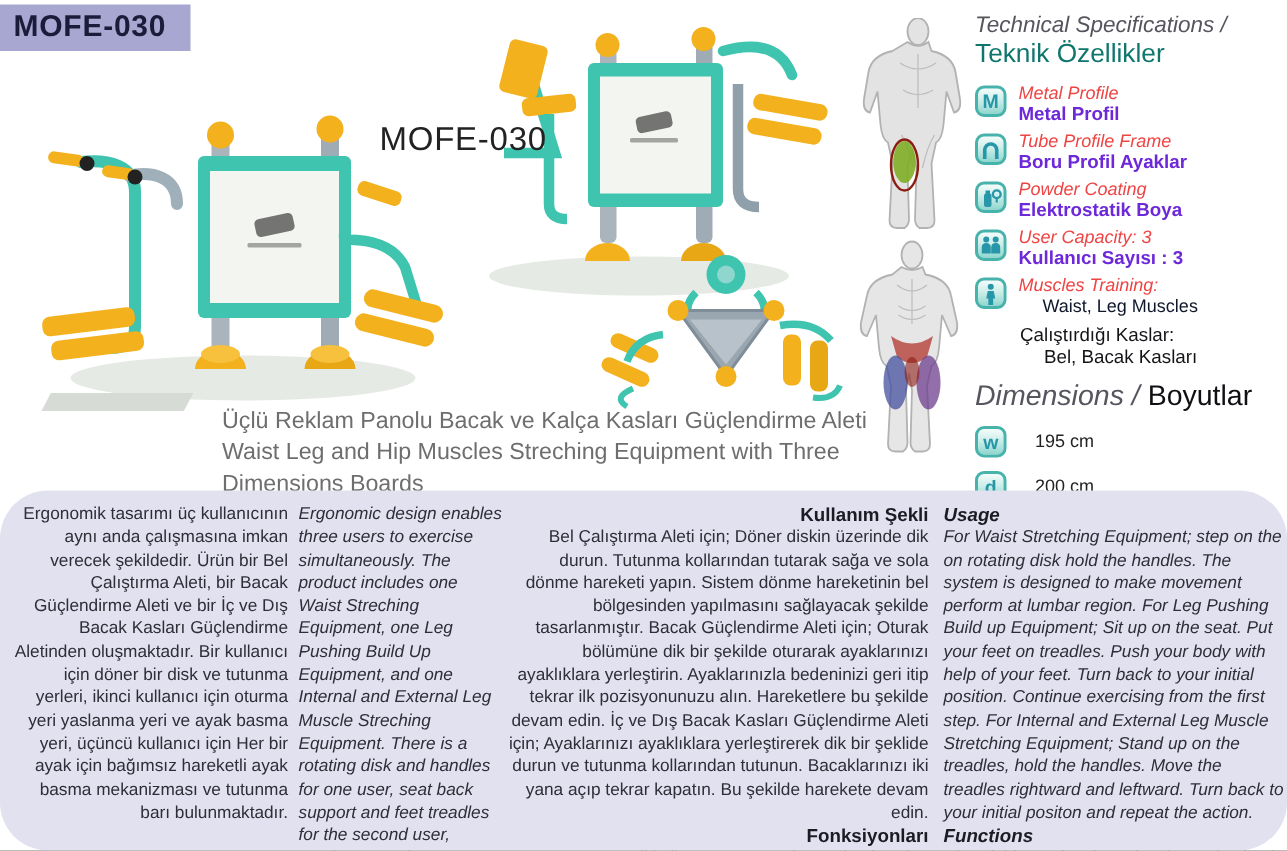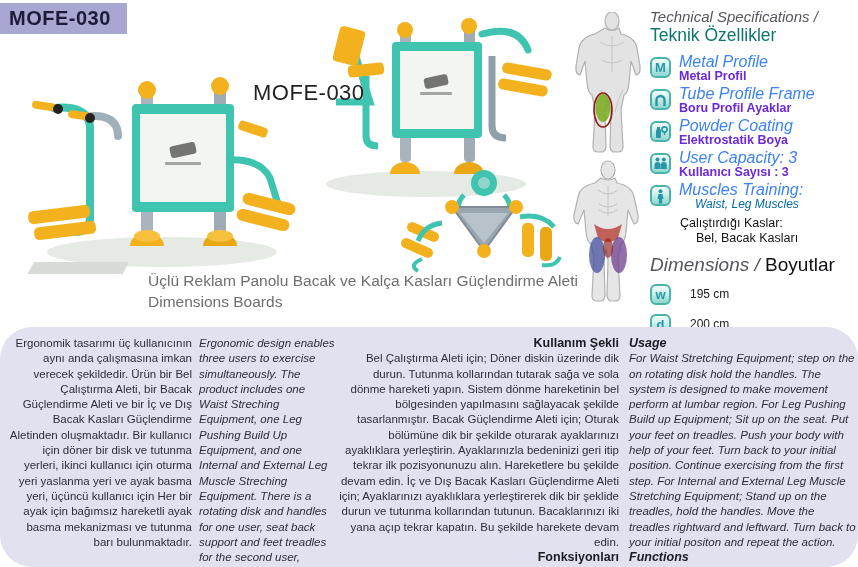--- a/index.html
+++ b/index.html
@@ -25,23 +25,23 @@
   .tech-title-en { font-style:italic; font-size:15px; color:#55555e; }
   .tech-title-tr { font-size:17.5px; color:#0f766e; margin-bottom:9px; }
   .spec-item { display:flex; align-items:flex-start; margin-bottom:3px; }
   .spec-icon {
     width:21px; height:21px; border:2px solid #47b3ab; border-radius:6px;
     background:linear-gradient(180deg,#f4fcfb 0%,#cdeeea 45%,#8fd6cf 100%);
     color:#2796a8; font-weight:bold; font-size:13px; text-align:center;
     line-height:18px; margin-right:8px; flex:0 0 auto; margin-top:2px;
   }
   .spec-icon svg { display:block; margin:2px auto 0; }
-  .spec-text .en { font-style:italic; font-size:16px; color:#3b82f6; line-height:14px; }
+  .spec-text .en { font-style:italic; font-size:12px; color:#ef4444; line-height:14px; }
   .spec-text .tr { font-size:12.5px; font-weight:bold; color:#6d28d9; line-height:15px; }
-  .spec-text .en2 { font-style:italic; font-size:12px; color:#0369a1; line-height:14px; padding-left:16px; }
+  .spec-text .en2 { font-size:12px; color:#0f172a; line-height:14px; padding-left:16px; }
   .muscles-tr { font-size:12.5px; color:#141418; line-height:15px; margin:5px 0 2px 30px; }
   .muscles-tr .l2 { padding-left:16px; }
   .dim-heading { font-size:19px; margin:8px 0 6px; color:#101014; }
   .dim-heading .it { font-style:italic; color:#55555e; }
   .dim-row { display:flex; align-items:center; margin-bottom:7px; }
   .dim-row .value { font-size:12px; color:#222; margin-left:11px; }
   
   .title-block {
     position:absolute; left:148px; top:270px; width:430px;
     font-size:15.5px; color:#6e6e6e; line-height:21px;
@@ -273,20 +273,21 @@
       <div class="value">200 cm</div>
     </div>
     <div class="dim-row">
       <div class="spec-icon">h</div>
       <div class="value">135 cm</div>
     </div>
   </div>
 
   <div class="title-block">
     <div>Üçlü Reklam Panolu Bacak ve Kalça Kasları Güçlendirme Aleti</div>
+    <div>Waist Leg and Hip Muscles Streching Equipment with Three</div>
     <div>Dimensions Boards</div>
   </div>
 
   <div class="bottom-section">
 
     <div class="col col-tr-desc">
       <div>Ergonomik tasarımı üç kullanıcının aynı anda çalışmasına imkan verecek şekildedir. Ürün bir Bel Çalıştırma Aleti, bir Bacak Güçlendirme Aleti ve bir İç ve Dış Bacak Kasları Güçlendirme Aletinden oluşmaktadır.  Bir kullanıcı için döner bir disk ve tutunma yerleri, ikinci kullanıcı için oturma yeri yaslanma yeri ve ayak basma yeri, üçüncü kullanıcı için Her bir ayak için bağımsız hareketli ayak basma mekanizması ve tutunma barı bulunmaktadır.</div>
     </div>
 
     <div class="col col-en-desc">

